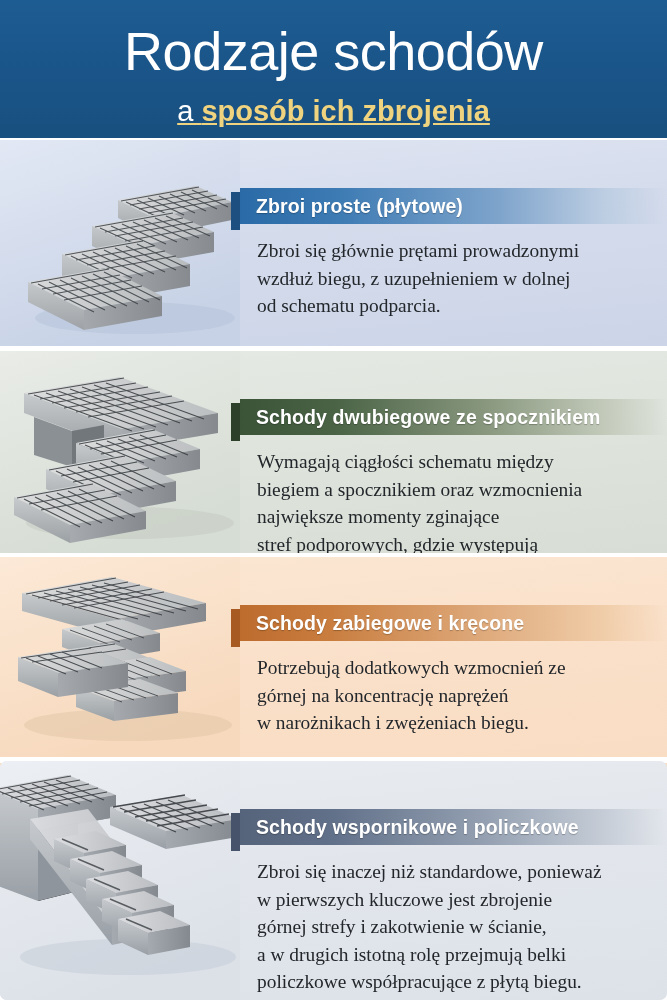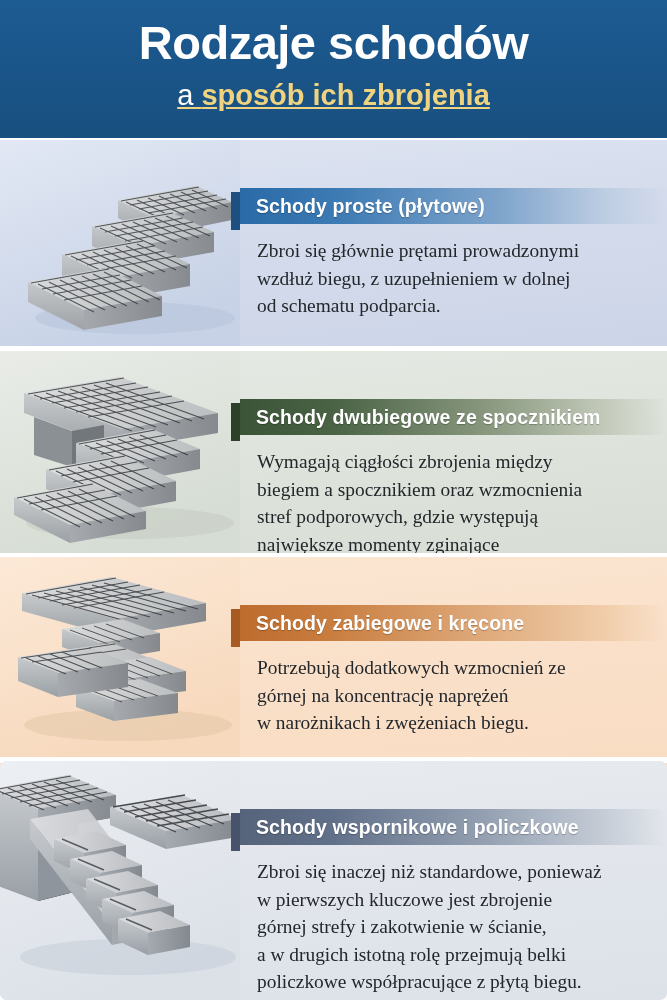--- a/index.html
+++ b/index.html
@@ -9,22 +9,22 @@
   }
   .page{position:relative;width:667px;height:1000px;overflow:hidden;background:#fff;}
 
   
   .header{
     position:absolute;left:0;top:0;width:667px;height:138px;
     background:linear-gradient(180deg,#1d5c92 0%,#1a5488 55%,#18507f 100%);
     text-align:center;box-sizing:border-box;padding-top:12px;
   }
   .header .title{
-    color:#ffffff;font-size:47px;font-weight:bold;letter-spacing:-.5px;
-    line-height:54px;margin:4px;font-family:"Liberation Sans", sans-serif;
+    color:#ffffff;font-size:54px;font-weight:normal;letter-spacing:-.5px;
+    line-height:54px;margin:12px;font-family:"Liberation Sans", sans-serif;
   }
   .header .subtitle{
     font-size:29px;font-weight:bold;line-height:42px;margin:0;
     color:#f0d37e;
     text-decoration:underline;
   }
   .header .subtitle .lead{color:#ffffff;font-weight:normal;}
 
   
   .section{position:absolute;left:0;width:667px;overflow:hidden;}
@@ -183,21 +183,21 @@
               <line x1="53" y1="154" x2="131" y2="140"></line>
                 <line x1="64" y1="160" x2="142" y2="146"></line>
             </g>
           </g>
         </g>
       </svg>
     </div>
     <div class="txtcol">
       <div class="banner">
         <span class="tail"></span>
-        <span class="btext">Schody proste (płytowe)</span>
+        <span class="btext">Zbroi proste (płytowe)</span>
       </div>
       <div class="body">
         <span class="ln">Zbroi się głównie prętami prowadzonymi</span>
         <span class="ln">wzdłuż biegu, z uzupełnieniem w dolnej</span>
         <span class="ln">od schematu podparcia.</span>
       </div>
     </div>
   </div>
   <div class="secdiv" style="top:346px"></div>
 
@@ -300,24 +300,24 @@
           </g>
         </g>
       </svg>
     </div>
     <div class="txtcol">
       <div class="banner">
         <span class="tail"></span>
         <span class="btext">Schody dwubiegowe ze spocznikiem</span>
       </div>
       <div class="body">
-        <span class="ln">Wymagają ciągłości zbrojenia między</span>
+        <span class="ln">Wymagają ciągłości schematu między</span>
         <span class="ln">biegiem a spocznikiem oraz wzmocnienia</span>
+        <span class="ln">największe momenty zginające</span>
         <span class="ln">stref podporowych, gdzie występują</span>
-        <span class="ln">największe momenty zginające</span>
       </div>
     </div>
   </div>
   <div class="secdiv" style="top:553px"></div>
 
   <div class="section sec3">
     <div class="illo">
       <svg width="240" height="200" viewBox="0 0 240 200">
         <defs>
           <linearGradient id="g3bg" x1="0" y1="0" x2="0.4" y2="1">

